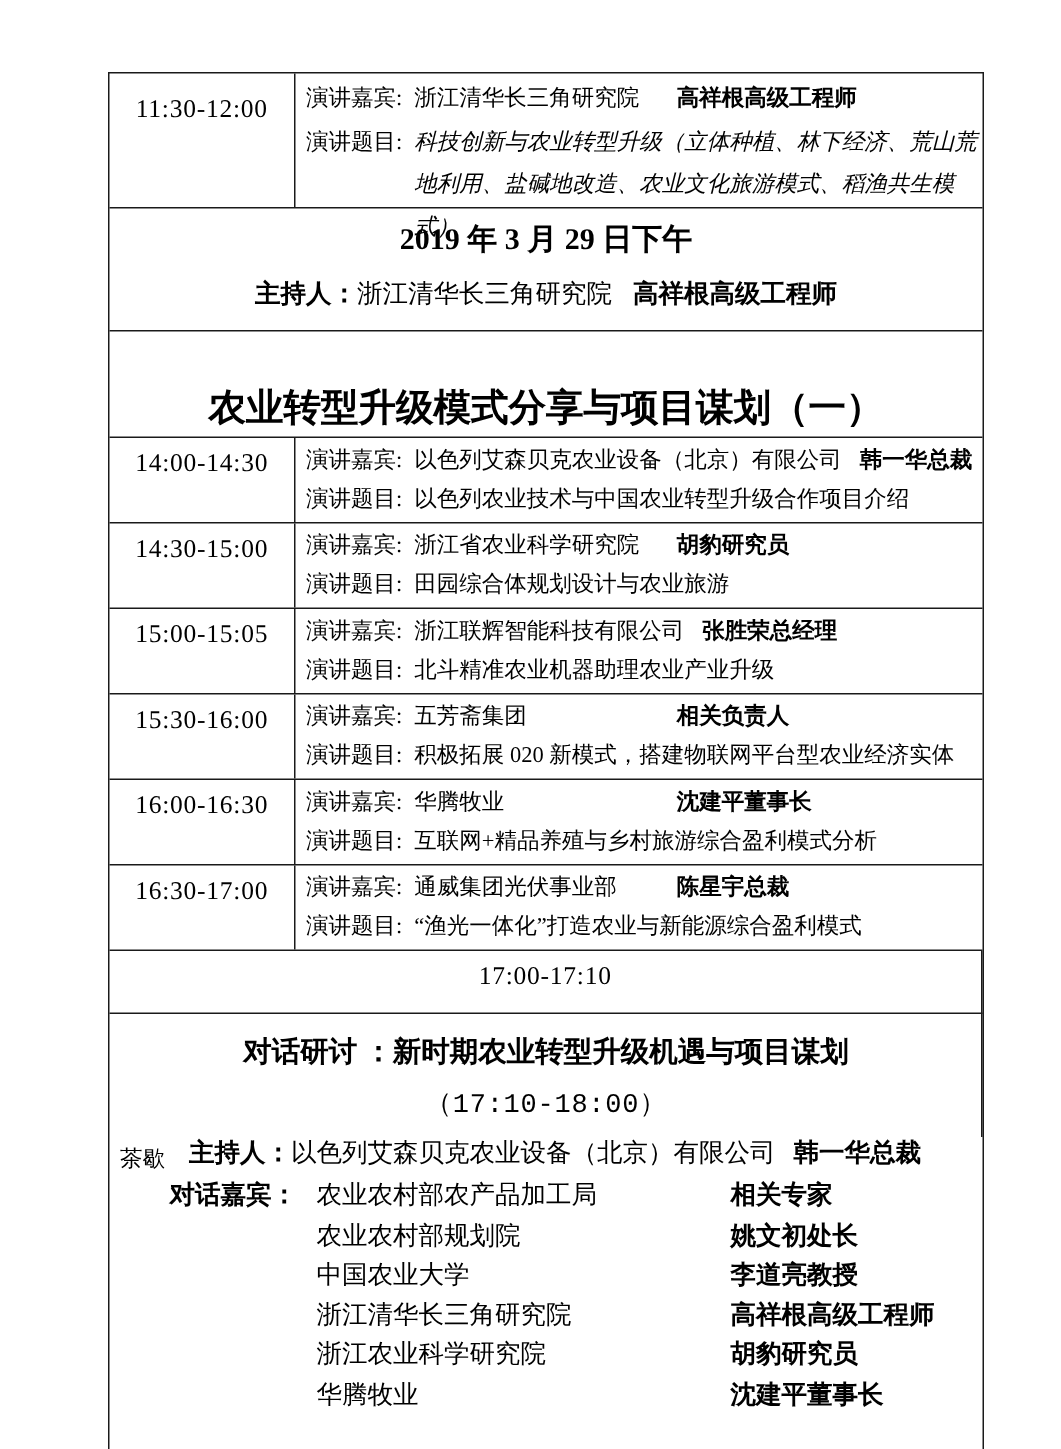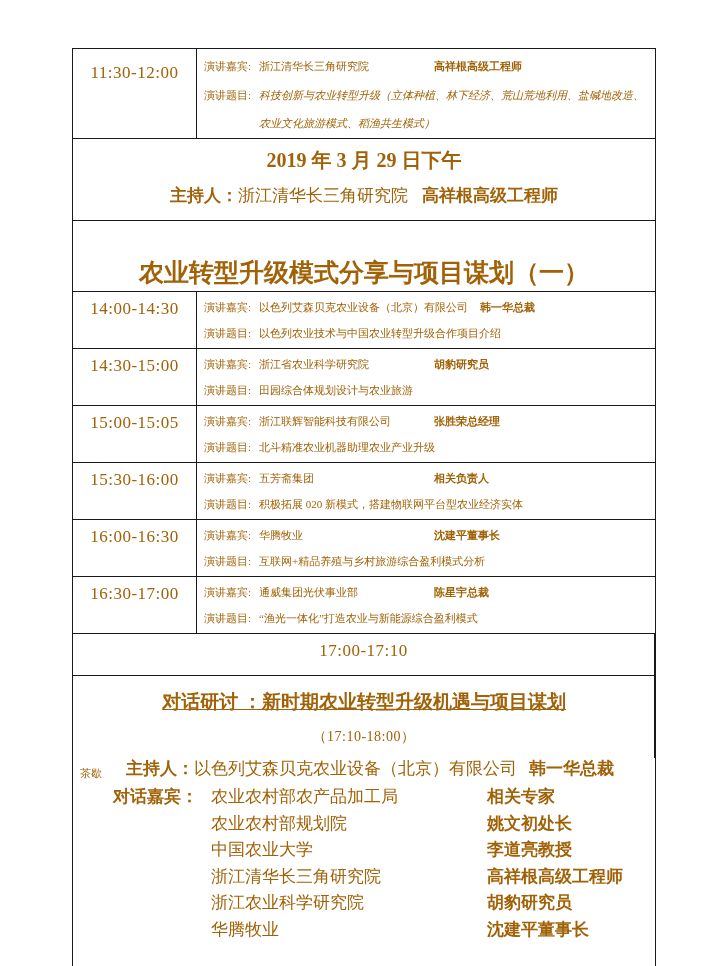--- a/index.html
+++ b/index.html
@@ -1,31 +1,31 @@
 <!DOCTYPE html>
 <html><head>
 <meta charset="utf-8">
 <style>
   * { margin:0; padding:0; box-sizing:border-box; }
   html,body { background:#ffffff; }
   .page {
     position:relative; width:707px; height:966px; background:#ffffff; overflow:hidden;
     font-family:"Liberation Serif","DejaVu Serif",serif;
-    color:#a16207;
+    color:#000000;
   }
   .tbl { position:absolute; left:72px; top:48px; width:584px; border:1px solid #1a1a1a; background:#ffffff; }
   .row { border-bottom:1px solid #1a1a1a; }
   .row:last-child { border-bottom:none; }
   .trow { display:flex; }
   .tcell {
     flex:0 0 124px; border-right:1px solid #1a1a1a; text-align:center;
     font-size:17px; letter-spacing:0.5px; padding-top:7px;
     font-family:"Liberation Serif","DejaVu Serif",serif;
   }
-  .bcell { flex:1 1 auto; padding:2px 2px 0 7px; font-size:11px; }
+  .bcell { flex:1 1 auto; padding:2px 2px 0 7px; font-size:15px; }
   .line { line-height:26px; white-space:nowrap; }
   .lbl { margin-right:8px; }
   .org { display:inline-block; min-width:163px; }
   .nm { font-weight:bold; margin-left:12px; }
 
   
   .r-first { height:90px; }
   .r-first .tcell { padding-top:14px; }
   .r-first .bcell { padding-top:3px; }
   .r-first .line { line-height:28.5px; }
@@ -44,23 +44,23 @@
   .r-session { height:38px; text-align:center; font-weight:bold; font-size:25px; line-height:30px; padding-top:4px;margin-top:33px; }
 
   
   .r-spk { height:57px; }
 
   
   .r-tea { height:42px;flex-direction:column; }
 
   
   .r-dialogue { height:294px; font-size:17px; }
-  .dlg-title { text-align:center; font-size:19px; font-weight:bold; padding-top:12px; line-height:28px;text-decoration:underline; }
-  .dlg-time { text-align:center; font-size:14px; letter-spacing:0.5px; margin-top:10px; line-height:22px;
-              font-family:Liberation Serif, serif; }
+  .dlg-title { text-align:center; font-size:19px; font-weight:bold; padding-top:12px; line-height:28px; }
+  .dlg-time { text-align:center; font-size:18px; letter-spacing:0.5px; margin-top:10px; line-height:22px;
+              font-family:Liberation Mono, monospace; }
   .dlg-host { margin-top:8px; padding-left:53px; line-height:26px; white-space:nowrap; }
   .dlg-host .nm { margin-left:12px; }
   .dlg-guests { margin-top:2px; }
   .g-line { display:flex; padding-left:40px; line-height:26.6px; white-space:nowrap; }
   .g-lbl { flex:0 0 98px; font-weight:bold; }
   .g-org { flex:0 0 276px; }
   .g-name { flex:0 0 auto; font-weight:bold; }
 </style>
 </head>
 <body>

